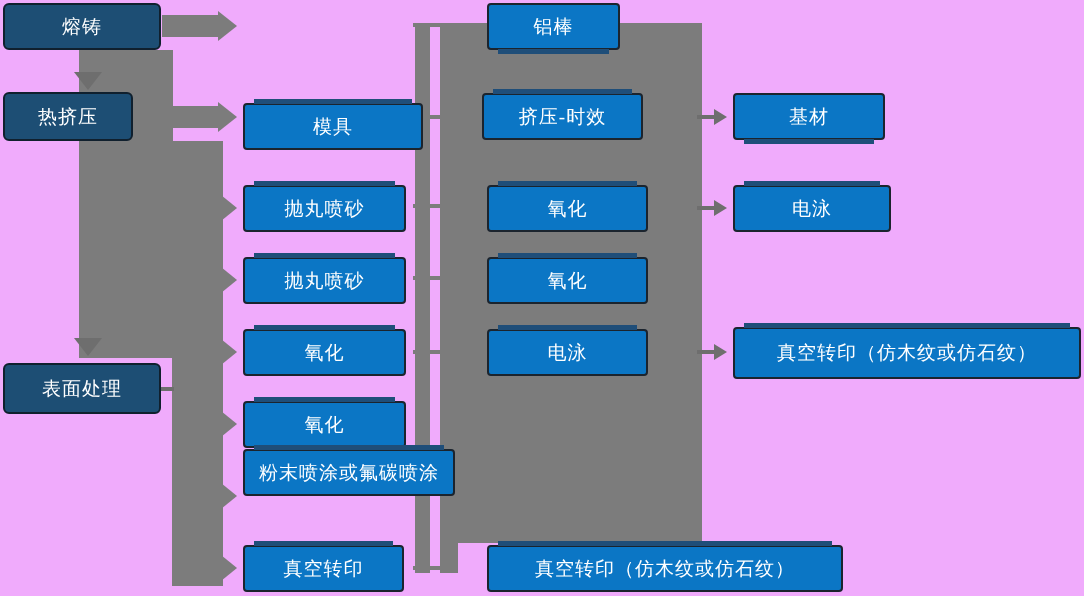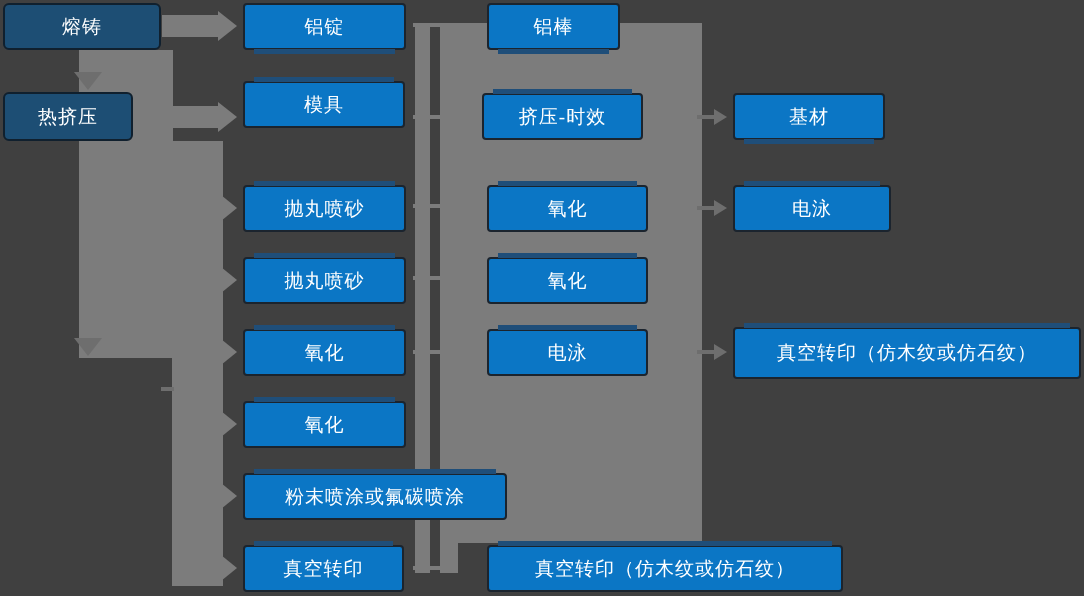--- a/index.html
+++ b/index.html
@@ -1,17 +1,17 @@
 <!DOCTYPE html>
 <html><head>
 <meta charset="utf-8">
 <style>
   html,body{margin:0;padding:0;background:#ffffff;}
   #canvas{
-    position:relative;width:1084px;height:596px;background:#404040;overflow:hidden;
+    position:relative;width:1084px;height:596px;background:#f0abfc;overflow:hidden;
     font-family:Liberation Serif, serif;
   }
   
   .node{
     position:absolute;display:flex;align-items:center;justify-content:center;
     box-sizing:border-box;color:#ffffff;font-size:19px;letter-spacing:1px;
     border-radius:4px;z-index:5;
   }
   .node .label{position:relative;z-index:2;white-space:nowrap;}
   .node.dark{background:#1d4e74;border:2px solid #10202e;border-radius:6px;}
@@ -76,46 +76,45 @@
   <div class="tri-r-sm" style="left:714px;top:200px"></div>
   <div class="cd" style="left:697px;top:350px;width:18px;height:4px"></div>
   <div class="tri-r-sm" style="left:714px;top:344px"></div>
 
   <div class="node dark" style="left:3px;top:3px;width:158px;height:47px">
     <span class="label">熔铸</span>
   </div>
   <div class="node dark" style="left:3px;top:92px;width:130px;height:49px">
     <span class="label">热挤压</span>
   </div>
+  <div class="node dark" style="left:3px;top:363px;width:158px;height:51px">
+    <span class="label">表面处理</span>
+  </div>
 
-  <div class="node bright" style="left:243px;top:3px;width:163px;height:47px">
-    <i class="sliver below"></i>
-    <span class="label">铝锭</span>
-  </div>
-  <div class="node bright" style="left:243px;top:81px;width:162px;height:47px">
+  <div class="node bright" style="left:243px;top:103px;width:180px;height:47px">
     <i class="sliver above"></i>
     <span class="label">模具</span>
   </div>
   <div class="node bright" style="left:243px;top:185px;width:163px;height:47px">
     <i class="sliver above"></i>
     <span class="label">抛丸喷砂</span>
   </div>
   <div class="node bright" style="left:243px;top:257px;width:163px;height:47px">
     <i class="sliver above"></i>
     <span class="label">抛丸喷砂</span>
   </div>
   <div class="node bright" style="left:243px;top:329px;width:163px;height:47px">
     <i class="sliver above"></i>
     <span class="label">氧化</span>
   </div>
   <div class="node bright" style="left:243px;top:401px;width:163px;height:47px">
     <i class="sliver above"></i>
     <span class="label">氧化</span>
   </div>
-  <div class="node bright" style="left:243px;top:473px;width:264px;height:47px">
+  <div class="node bright" style="left:243px;top:449px;width:212px;height:47px">
     <i class="sliver above"></i>
     <span class="label">粉末喷涂或氟碳喷涂</span>
   </div>
   <div class="node bright" style="left:243px;top:545px;width:161px;height:47px">
     <i class="sliver above"></i>
     <span class="label">真空转印</span>
   </div>
 
   <div class="node bright" style="left:487px;top:3px;width:133px;height:47px">
     <i class="sliver below"></i>

